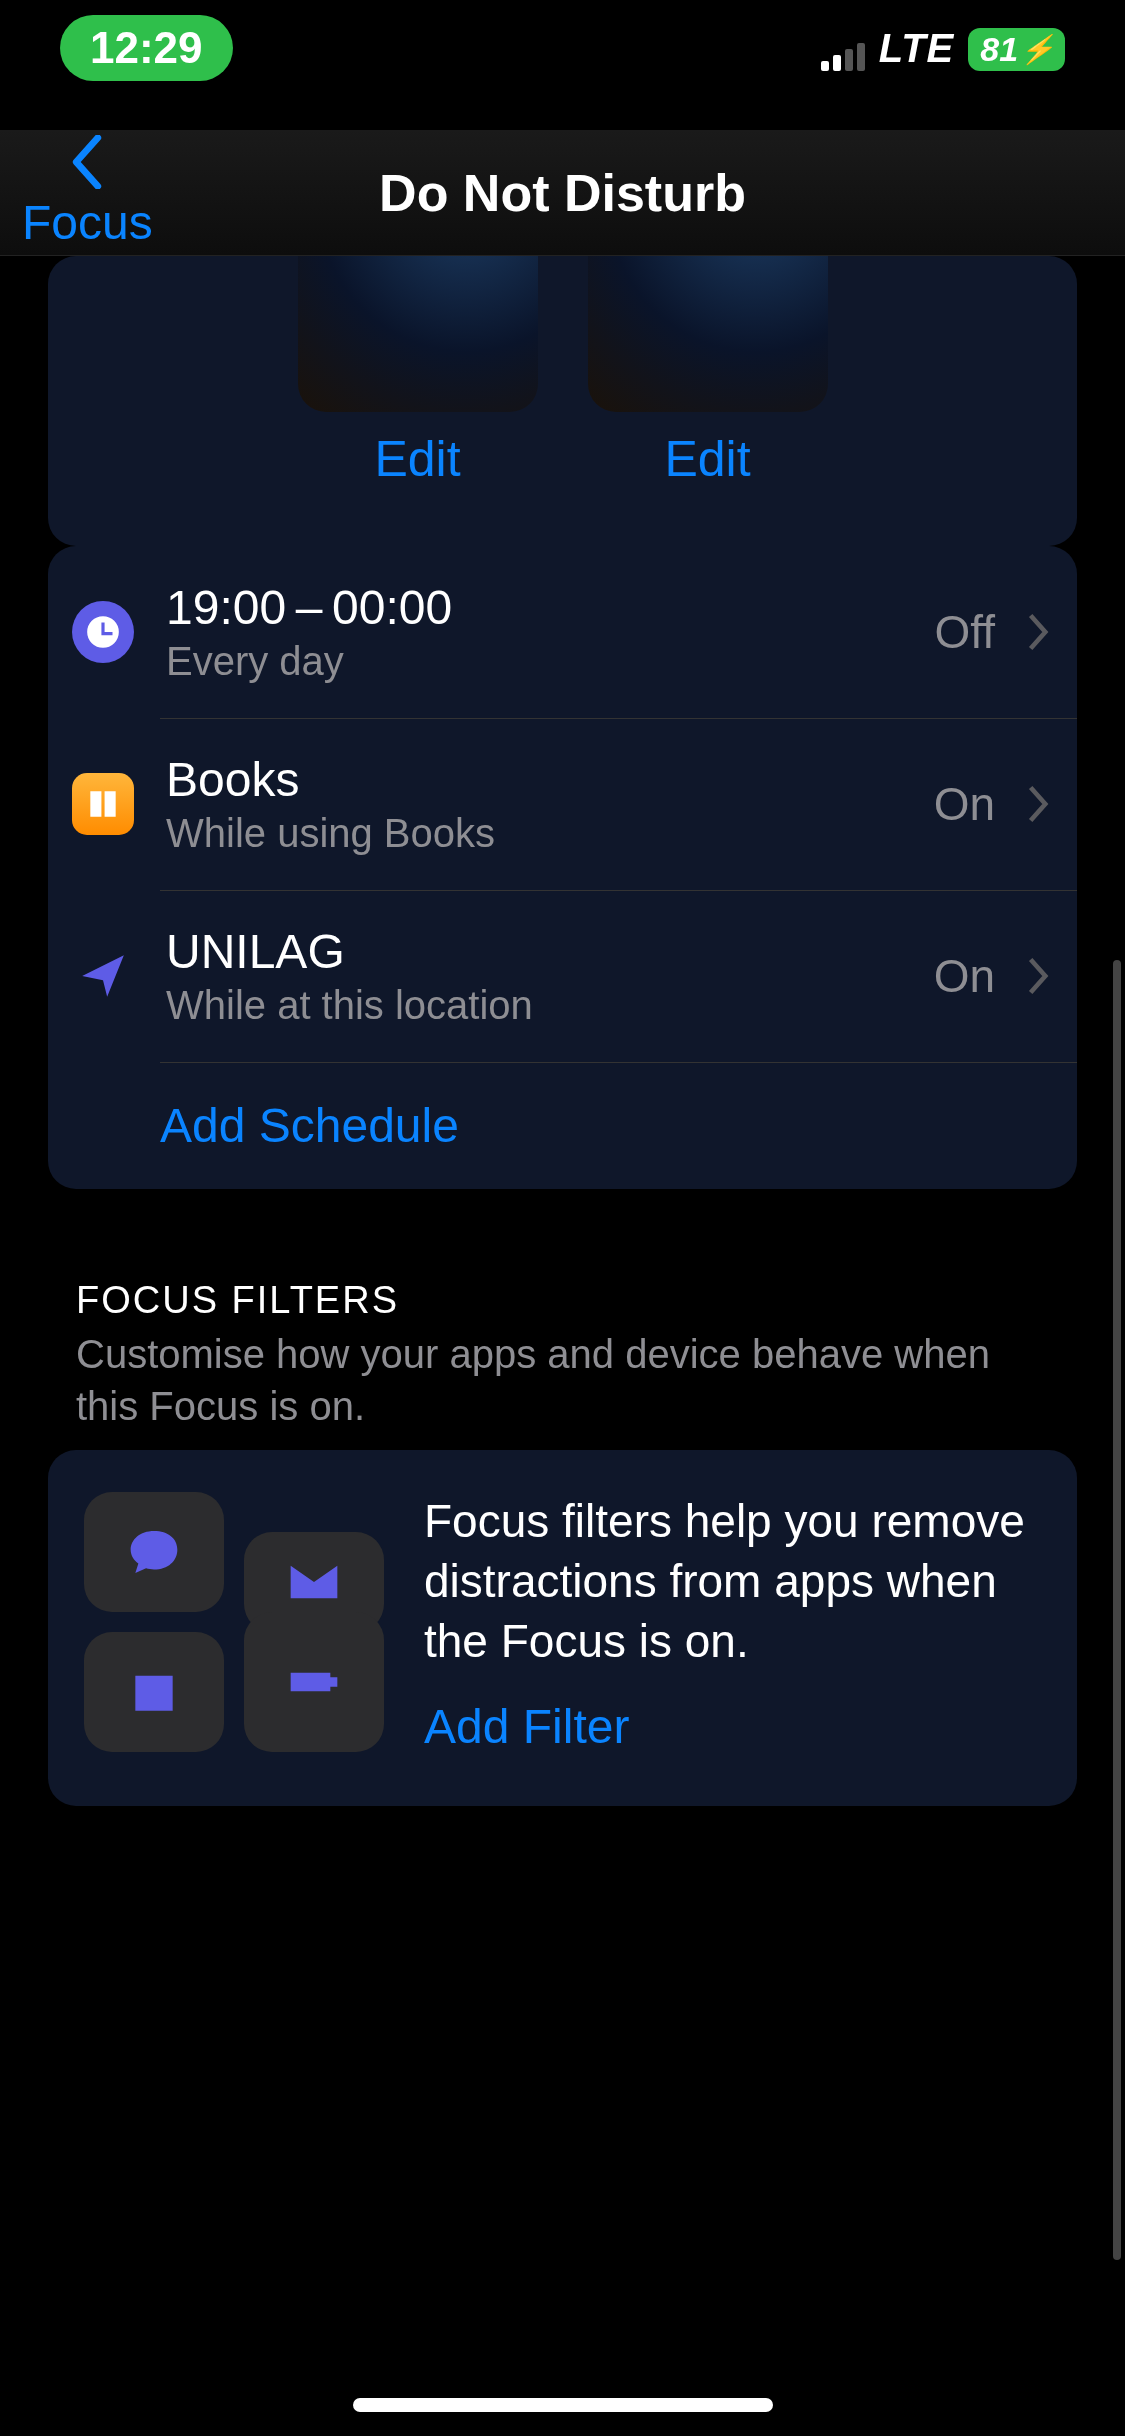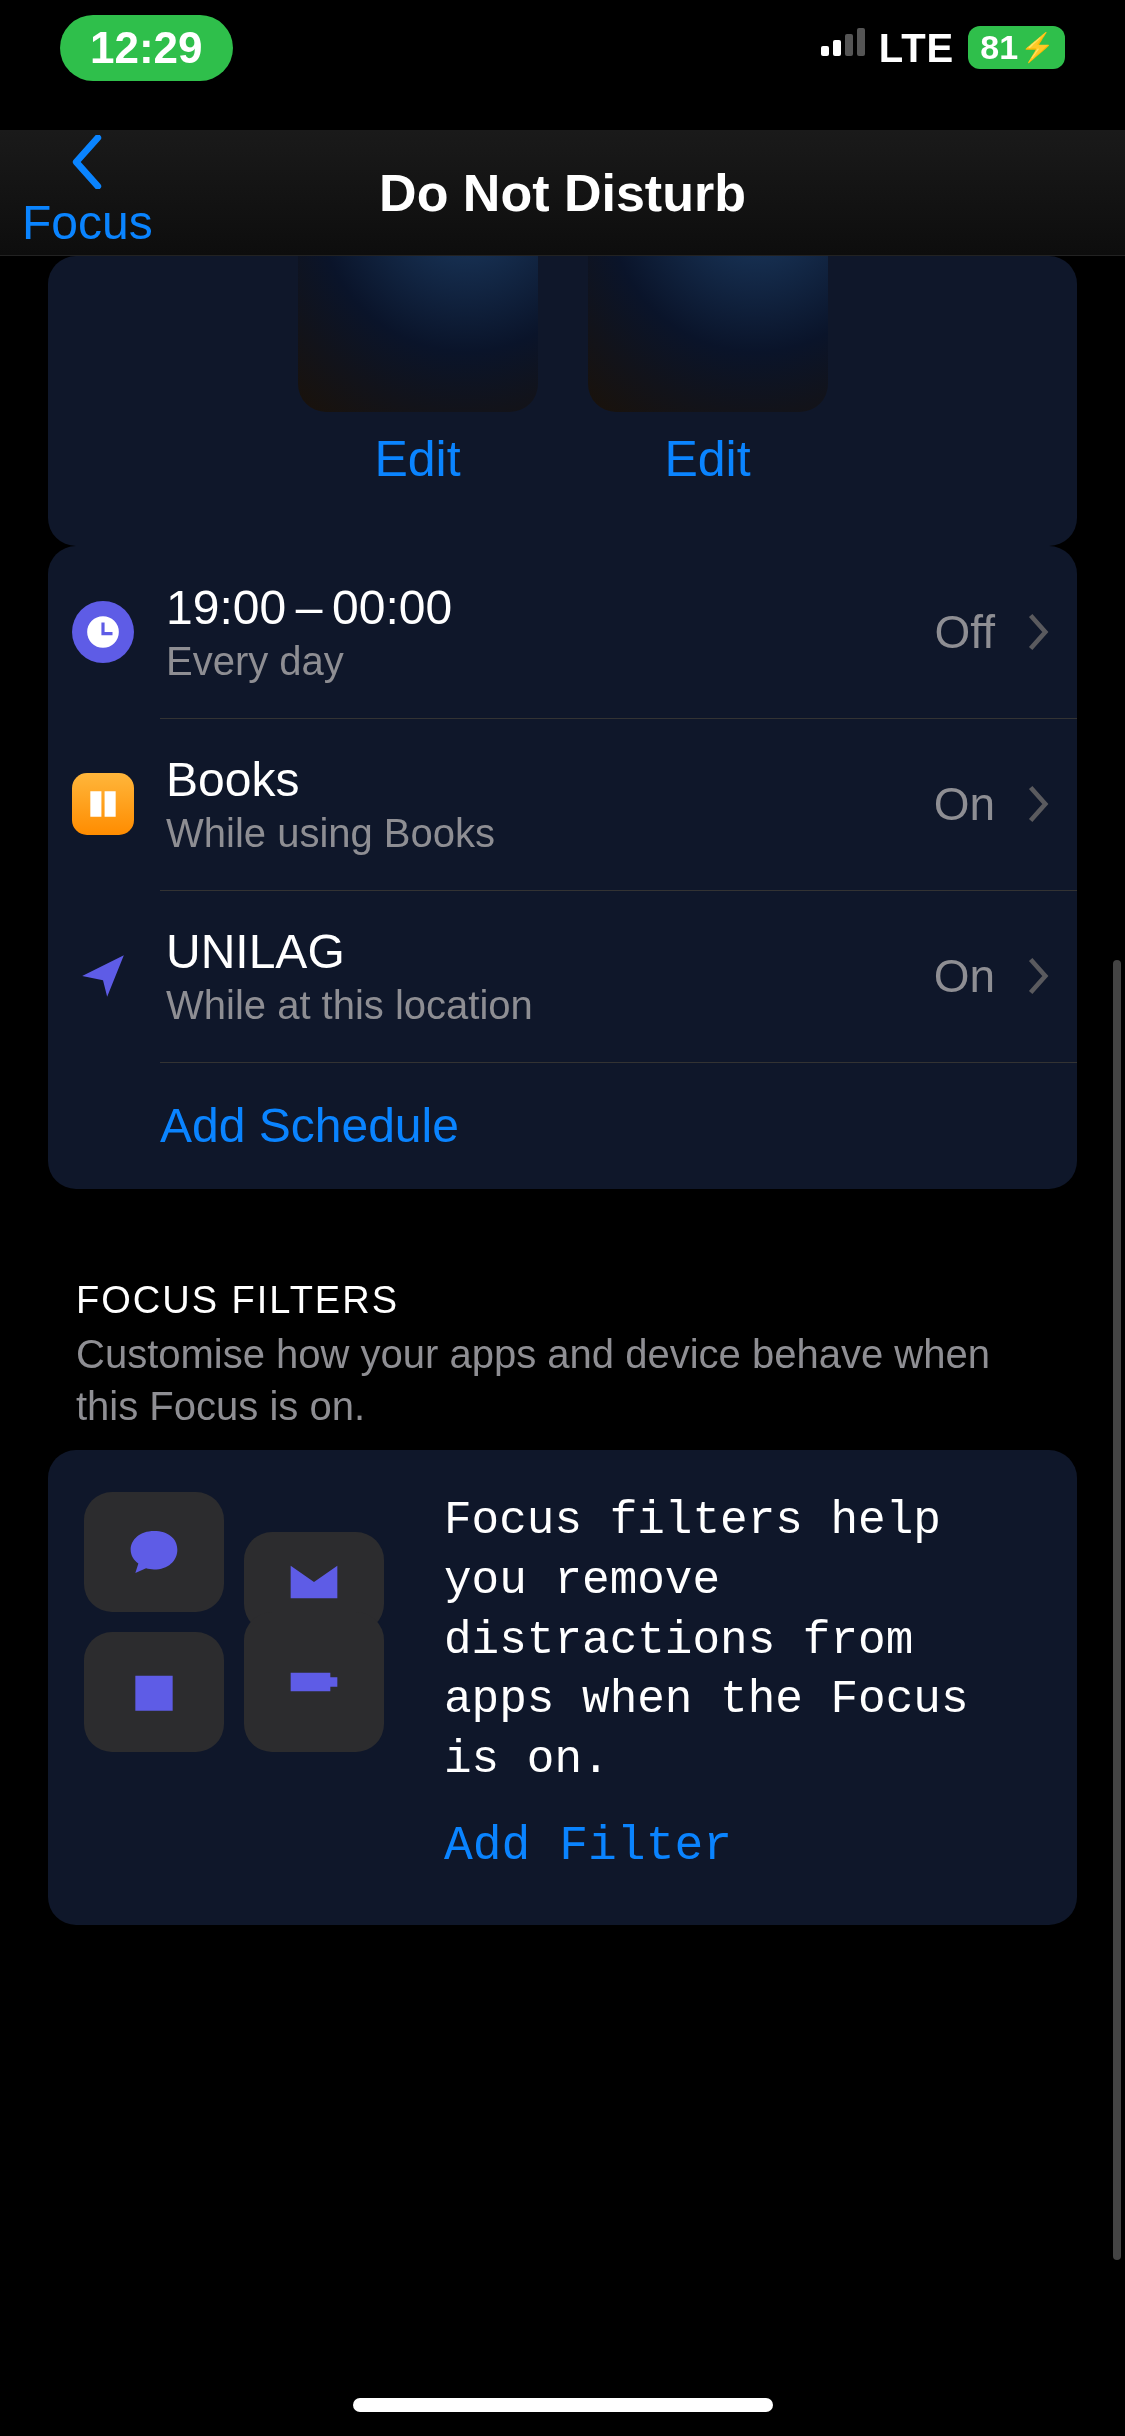--- a/index.html
+++ b/index.html
@@ -26,21 +26,21 @@
     font-weight: 600;
   }
   .status-time {
     background: #2fbf4b;
     color: #fff;
     padding: 8px 30px;
     border-radius: 44px;
     font-size: 44px;
     font-weight: 600;
   }
-  .status-right { display: flex; align-items: flex-start; gap: 14px; }
+  .status-right { display: flex; align-items: flex-end; gap: 14px; font-style: italic; }
   .signal-bars {
     display: flex; align-items: flex-end; gap: 4px; height: 30px;
   }
   .signal-bars span {
     width: 8px; background: #555; border-radius: 2px;
   }
   .signal-bars span.on { background: #fff; }
   .signal-bars span:nth-child(1){height:10px}
   .signal-bars span:nth-child(2){height:16px}
   .signal-bars span:nth-child(3){height:22px}
@@ -178,22 +178,21 @@
   .row-action {
     color: #0a84ff;
     font-size: 48px;
     padding: 36px 0 36px 112px;
   }
 
   
   .filters-card {
     display: flex;
     padding: 42px 36px 52px 36px;
-    gap: 60px;
-    font-family: Liberation Mono, monospace;
+    gap: 40px;
   }
   .tiles {
     display: grid;
     grid-template-columns: 140px 140px;
     grid-template-rows: 120px 120px;
     gap: 20px;
     flex: 0 0 auto;
   }
   .tile {
     background: #2c2c2e;

